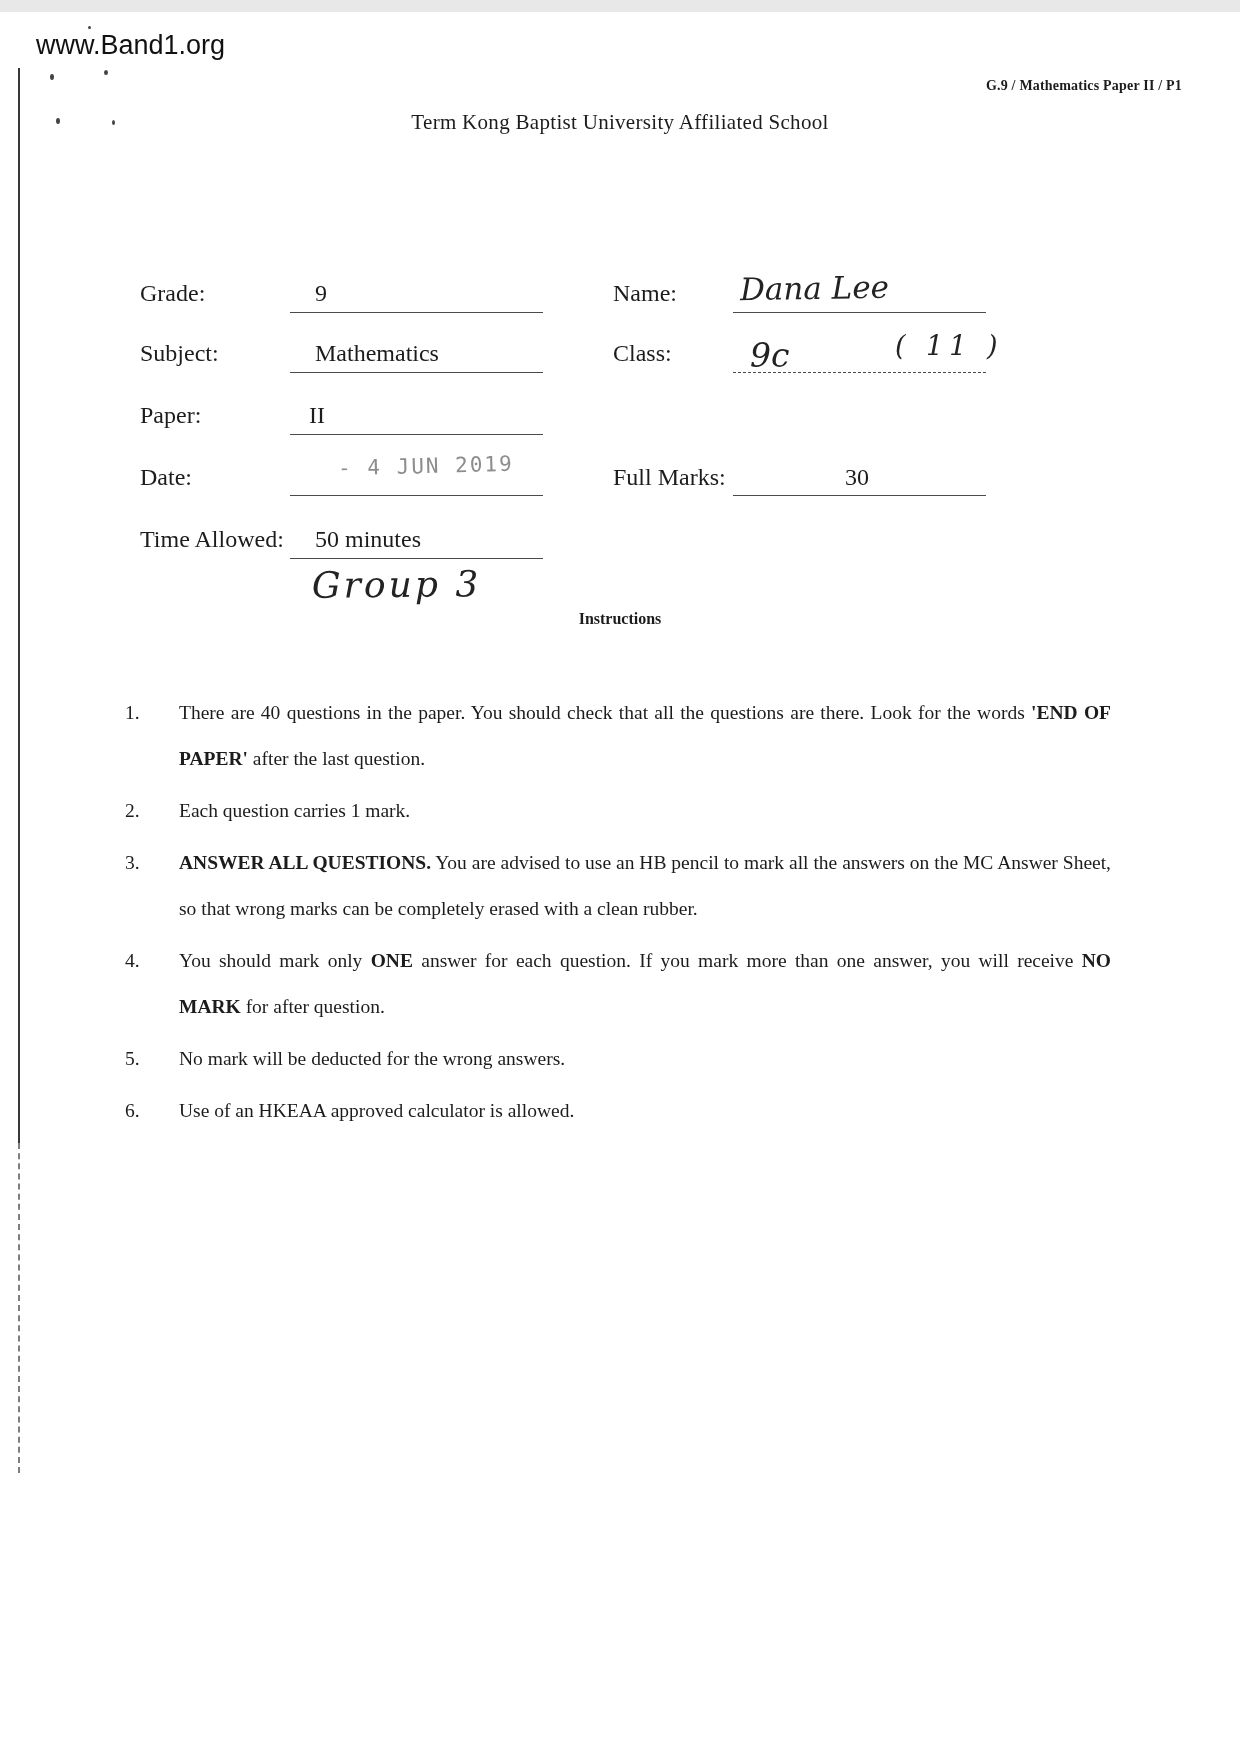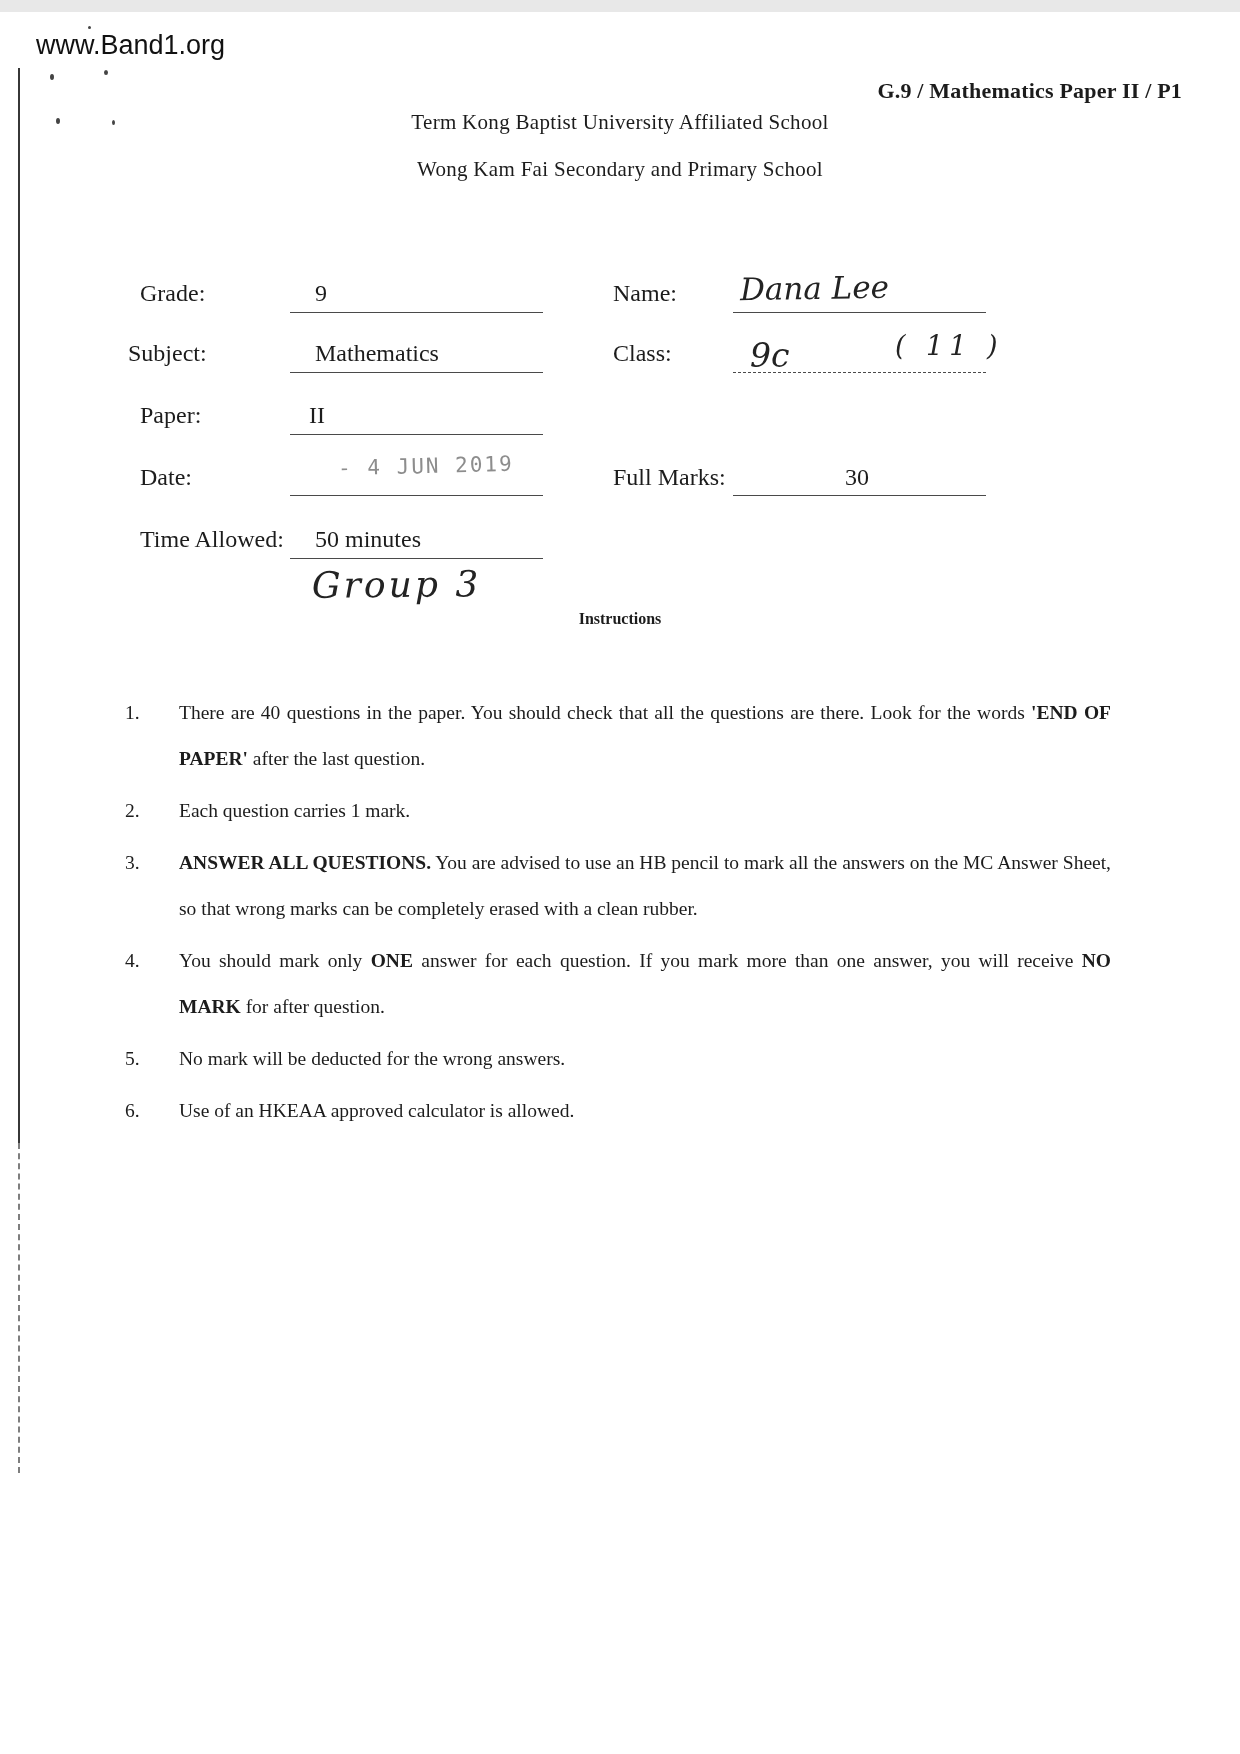--- a/index.html
+++ b/index.html
@@ -23,21 +23,21 @@
   }
   .speck{position:absolute;background:#444;border-radius:50%;}
   
   .watermark{
     position:absolute;left:36px;top:18px;
     font-family:"Liberation Sans", sans-serif;
     font-size:27px;color:#111;
   }
   .corner-ref{
     position:absolute;right:58px;top:66px;
-    font-size:22px;font-weight:bold;letter-spacing:.2px;
+    font-size:14px;font-weight:bold;letter-spacing:.2px;
   }
   .center-line{
     position:absolute;left:0;width:100%;text-align:center;
     font-size:21px;letter-spacing:.3px;
   }
   
   .lbl,.val{position:absolute;font-size:24px;white-space:nowrap;}
   .uline{position:absolute;height:0;border-bottom:1.5px solid #4a4a4a;}
   .hand{
     position:absolute;white-space:nowrap;
@@ -74,30 +74,29 @@
   <div class="scan-line-dashed"></div>
   <div class="speck" style="left:50px;top:62px;width:4px;height:6px;"></div>
   <div class="speck" style="left:104px;top:58px;width:4px;height:5px;"></div>
   <div class="speck" style="left:56px;top:106px;width:4px;height:6px;"></div>
   <div class="speck" style="left:112px;top:108px;width:3px;height:5px;"></div>
   <div class="speck" style="left:88px;top:14px;width:3px;height:3px;"></div>
 
   <div class="watermark">www.Band1.org</div>
   <div class="corner-ref">G.9 / Mathematics Paper II / P1</div>
   <div class="center-line" style="top:98px;">Term Kong Baptist University Affiliated School</div>
-  <div class="center-line" style="top:145px;">Wong Kam Fai Secondary and Primary School</div>
 
   <span class="lbl" style="left:140px;top:268px;">Grade:</span>
   <span class="val" style="left:315px;top:268px;">9</span>
   <div class="uline" style="left:290px;top:300px;width:253px;"></div>
   <span class="lbl" style="left:613px;top:268px;">Name:</span>
   <span class="hand" style="left:740px;top:258px;font-size:31px;transform:rotate(-1deg);">Dana Lee</span>
   <div class="uline" style="left:733px;top:300px;width:253px;"></div>
 
-  <span class="lbl" style="left:128px;top:328px;">Subject:</span>
+  <span class="lbl" style="left:140px;top:328px;">Subject:</span>
   <span class="val" style="left:315px;top:328px;">Mathematics</span>
   <div class="uline" style="left:290px;top:360px;width:253px;"></div>
   <span class="lbl" style="left:613px;top:328px;">Class:</span>
   <span class="hand" style="left:750px;top:324px;font-size:33px;">9c</span>
   <span class="hand" style="left:895px;top:318px;font-size:27px;letter-spacing:6px;">( 11 )</span>
   <div class="uline" style="left:733px;top:360px;width:253px;border-bottom-style:dashed;"></div>
 
   <span class="lbl" style="left:140px;top:390px;">Paper:</span>
   <span class="val" style="left:309px;top:390px;">II</span>
   <div class="uline" style="left:290px;top:422px;width:253px;"></div>

